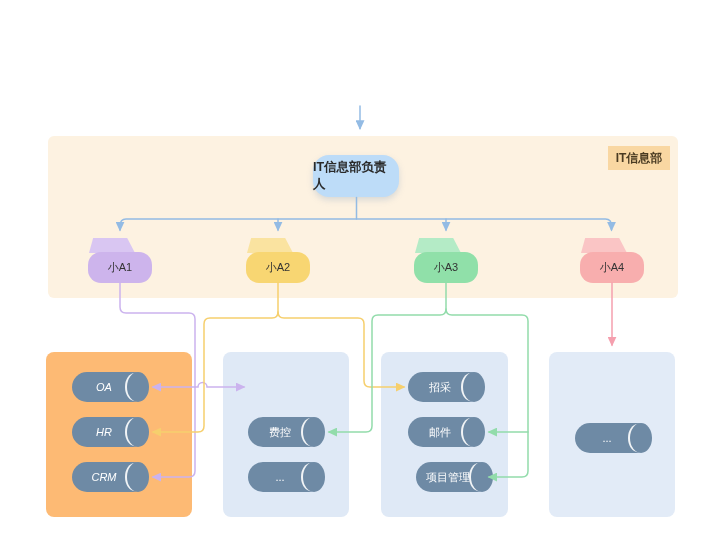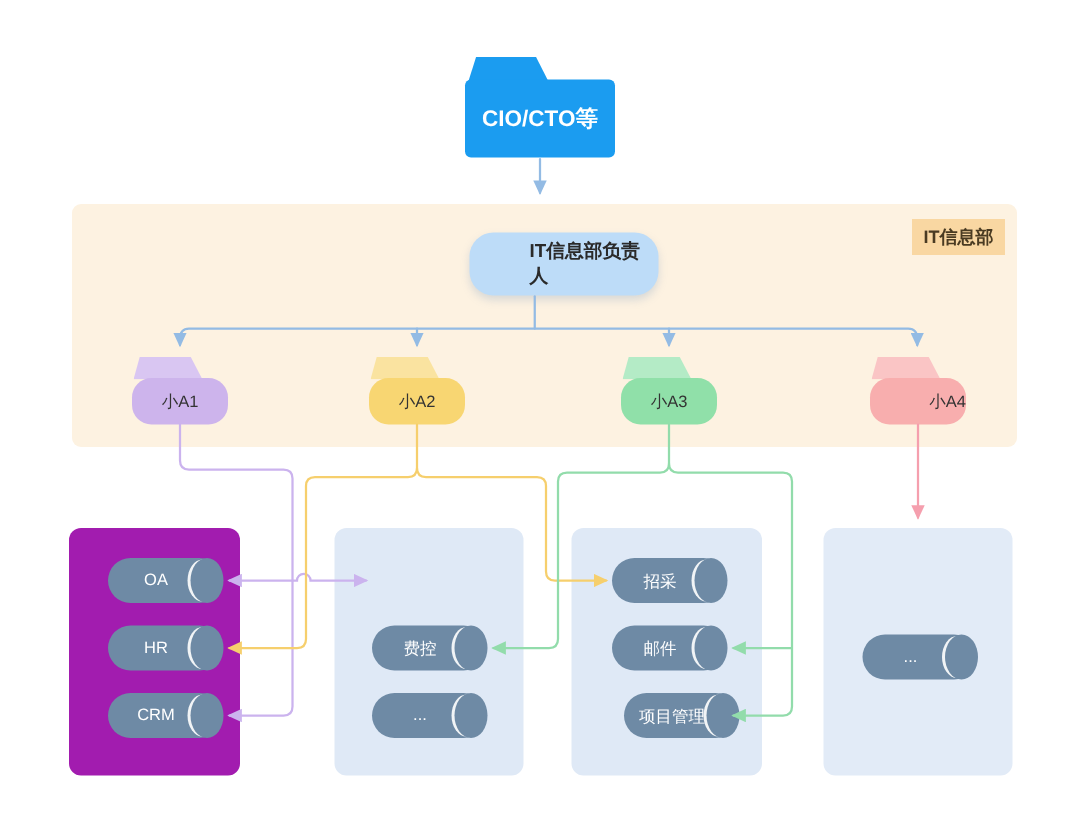--- a/index.html
+++ b/index.html
@@ -17,21 +17,21 @@
     display:flex;align-items:center;justify-content:center;font-weight:bold;font-size:15px;}
 
   
   .banner{left:48px;top:136px;width:630px;height:162px;border-radius:6px;}
   .badge{left:608px;top:146px;width:62px;height:24px;border-radius:0;
     display:flex;align-items:center;justify-content:center;font-size:12px;font-weight:bold;}
 
   
   .pill{left:313px;top:155px;width:86px;height:42px;border-radius:16px;
     display:flex;align-items:center;justify-content:center;font-size:12.5px;font-weight:bold;
-    box-shadow:0 3px 6px rgba(120,150,190,.28);padding-left:40px;}
+    box-shadow:0 3px 6px rgba(120,150,190,.28);}
 
   
   .sm-folder{top:238px;width:64px;height:45px;}
   .sm-folder .tab{position:absolute;left:1px;top:0;width:46px;height:15px;
     clip-path:polygon(9% 0,83% 0,100% 100%,0 100%);}
   .sm-folder .fbody{position:absolute;left:0;top:14px;width:100%;height:31px;border-radius:13px;
     display:flex;align-items:center;justify-content:center;font-size:11px;color:#333;}
 
   
   .group{top:352px;height:165px;border-radius:8px;}
@@ -43,26 +43,20 @@
   .r1{top:20px}.r2{top:65px}.r3{top:110px}.rmid{top:71px}
 
   svg.layer{position:absolute;left:0;top:0;pointer-events:none;}
   svg.layer path{fill:none;stroke-width:1.5;stroke-linecap:round;}
 </style>
 </head>
 <body>
 
 <div id="canvas" style="background: rgb(255, 255, 255);">
 
-  <div class="abs folder-top">
-    <div class="tab" style="background: rgb(27, 156, 240);"></div>
-    <div class="fbody" style="background: rgb(27, 156, 240); color: rgb(255, 255, 255);">
-      <span>CIO/CTO等</span>
-    </div>
-  </div>
 
   <div class="abs banner" style="background: rgb(253, 242, 225);"></div>
   <div class="abs badge" style="background: rgb(249, 215, 162); color: rgb(74, 59, 34);">
     <span>IT信息部</span>
   </div>
 
   <div class="abs pill" style="background: rgb(189, 220, 248); color: rgb(42, 42, 42);">
     <span>IT信息部负责人</span>
   </div>
 
@@ -79,26 +73,26 @@
     </div>
   </div>
   <div class="abs sm-folder" style="left:414px">
     <div class="tab" style="background: rgb(180, 235, 198);"></div>
     <div class="fbody" style="background: rgb(144, 224, 169);">
       <span>小A3</span>
     </div>
   </div>
   <div class="abs sm-folder" style="left:580px">
     <div class="tab" style="background: rgb(250, 197, 197);"></div>
-    <div class="fbody" style="background: rgb(248, 174, 174); justify-content: flex-end;">
+    <div class="fbody" style="background: rgb(248, 174, 174);">
       <span>小A4</span>
     </div>
   </div>
 
-  <div class="abs group" style="left: 46px; width: 114px; background: #a21caf;">
+  <div class="abs group" style="left: 46px; width: 146px; background: #fdba74; font-style: italic;">
     <div class="cyl r1" style="background: rgb(110, 138, 165); color: rgb(255, 255, 255);">
       <div class="cap" style="background: rgb(110, 138, 165);"></div>
       <span class="lbl">OA</span>
     </div>
     <div class="cyl r3" style="background: rgb(110, 138, 165); color: rgb(255, 255, 255);">
       <div class="cap" style="background: rgb(110, 138, 165);"></div>
       <span class="lbl">CRM</span>
     </div>
     <div class="cyl r2" style="background: rgb(110, 138, 165); color: rgb(255, 255, 255);">
       <div class="cap" style="background: rgb(110, 138, 165);"></div>

